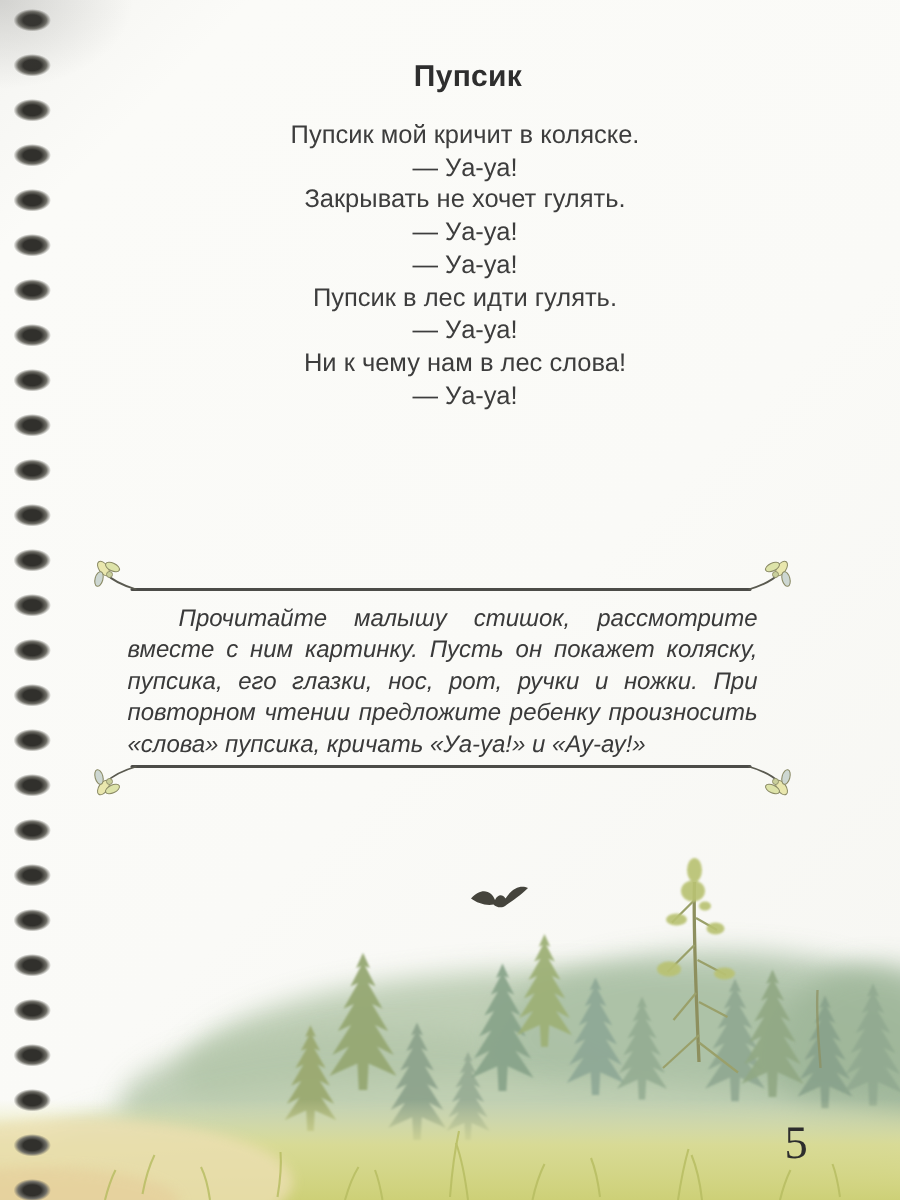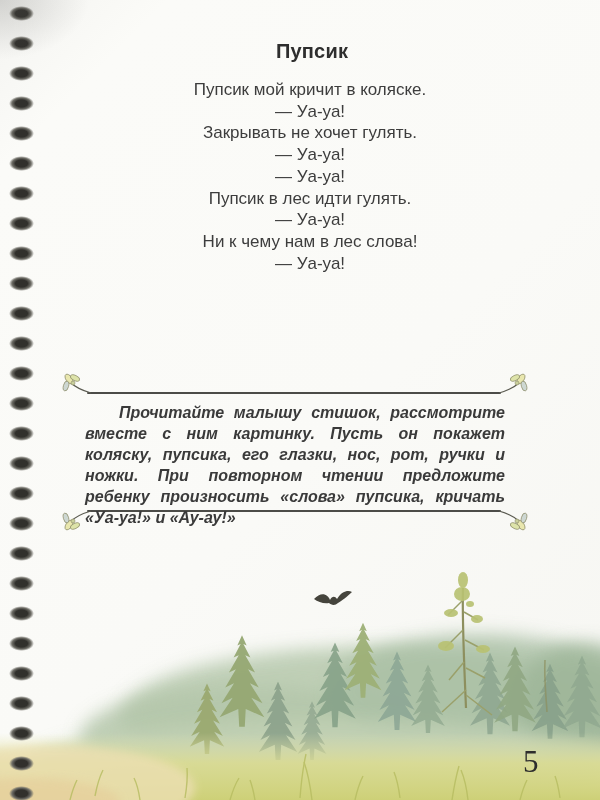--- a/index.html
+++ b/index.html
@@ -33,21 +33,21 @@
   .rule{position:absolute;left:87px;width:414px;height:2px;background:#4c4c48;border-radius:1px;}
   .rule-top{top:392px;}
   .rule-bottom{top:510px;}
   .sprig{position:absolute;width:30px;height:34px;z-index:2;}
   .sprig.tl{left:62px;top:373px;}
   .sprig.tr{left:498px;top:373px;transform:scaleX(-1);}
   .sprig.bl{left:62px;top:497px;transform:scaleY(-1);}
   .sprig.br{left:498px;top:497px;transform:scale(-1,-1);}
   .note-text{
     position:absolute;left:85px;top:402px;width:420px;margin:0;
-    font-size:16px;line-height:21px;font-style:italic;font-weight:700;
+    font-size:16px;line-height:21px;font-style:italic;font-weight:400;
     text-align:justify;text-indent:34px;color:#3a3a3a;
   }
   
   .illustration{position:absolute;left:0;top:552px;width:600px;height:248px;}
   
   .page-number{
     position:absolute;left:523px;top:744px;width:40px;
     font-family:"Liberation Serif",serif;font-size:31px;color:#2d2d2d;z-index:3;
   }
   .defs-holder{position:absolute;width:0;height:0;overflow:hidden;}

